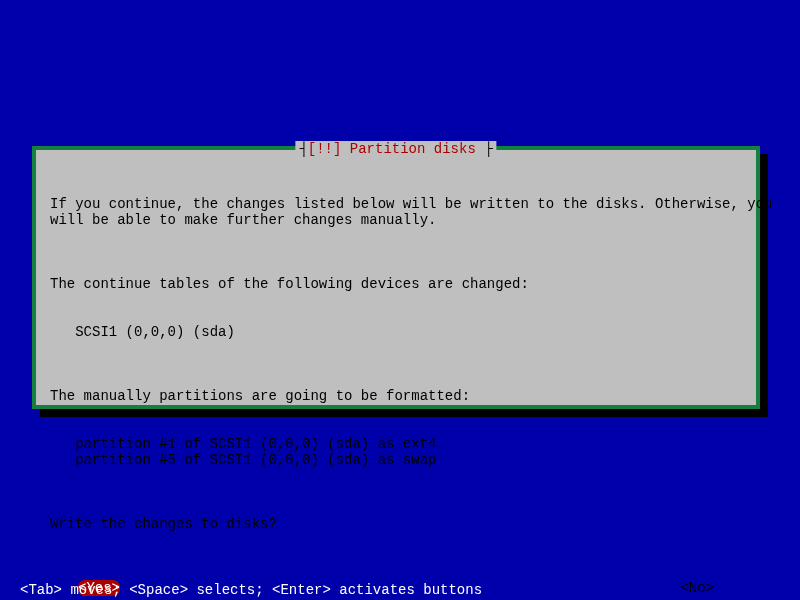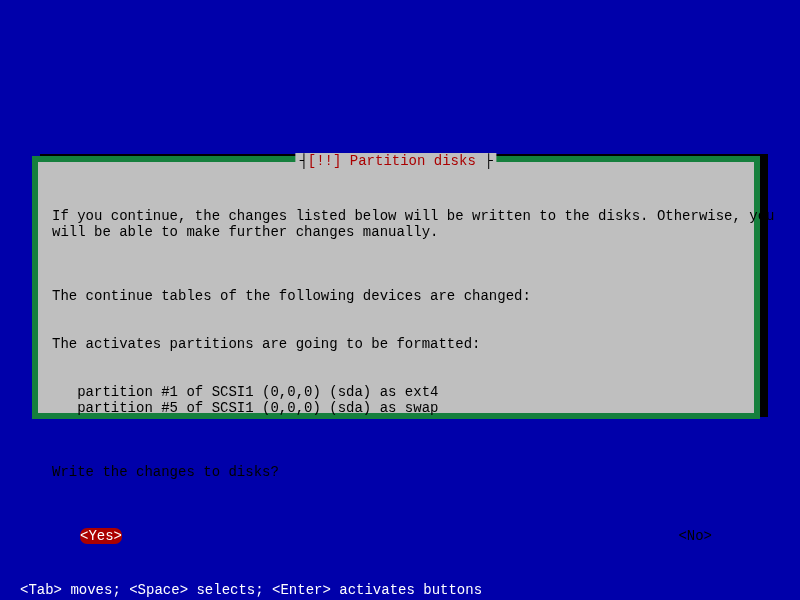--- a/index.html
+++ b/index.html
@@ -17,25 +17,25 @@
     position: absolute;
     left: 40px;
     top: 154px;
     width: 728px;
     height: 263px;
     background: #000;
   }
   .dialog {
     position: absolute;
     left: 32px;
-    top: 156px;
+    top: 146px;
     width: 728px;
     height: 263px;
     background: #bfbfbf;
-    border: 6px solid #15803d;
+    border: 4px solid #15803d;
   }
   .title {
     position: absolute;
     left: 50%;
     top: -9px;
     transform: translateX(-50%);
     background: #bfbfbf;
     padding: 0 4px;
     white-space: nowrap;
   }
@@ -81,21 +81,22 @@
 <div class="shadow"></div>
 
 <div class="dialog">
   <div class="title">
     <span class="bracket">┤</span><span class="marker">[!!]</span><span class="label"> Partition disks </span><span class="bracket">├</span>
   </div>
   <div class="content">
     <div class="para">If you continue, the changes listed below will be written to the disks. Otherwise, you
 will be able to make further changes manually.</div>
     <div>The continue tables of the following devices are changed:</div>
-    <div>The activates partitions are going to be formatted:</div>
+    <div class="para">   SCSI1 (0,0,0) (sda)</div>
+    <div>The manually partitions are going to be formatted:</div>
     <div class="para">   partition #1 of SCSI1 (0,0,0) (sda) as ext4
    partition #5 of SCSI1 (0,0,0) (sda) as swap</div>
     <div class="prompt">Write the changes to disks?</div>
   </div>
   <div class="buttons">
     <span class="btn-yes">&lt;Yes&gt;</span>
     <span class="btn-no">&lt;No&gt;</span>
   </div>
 </div>
 

